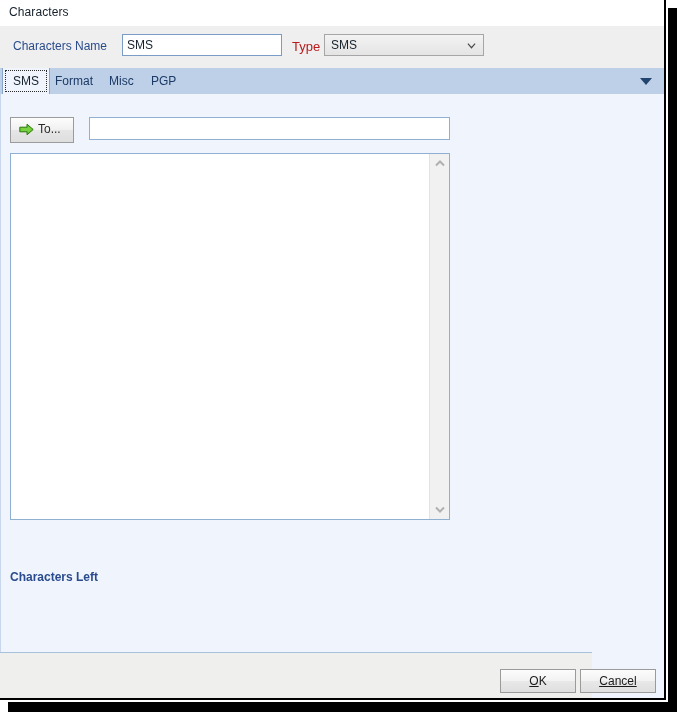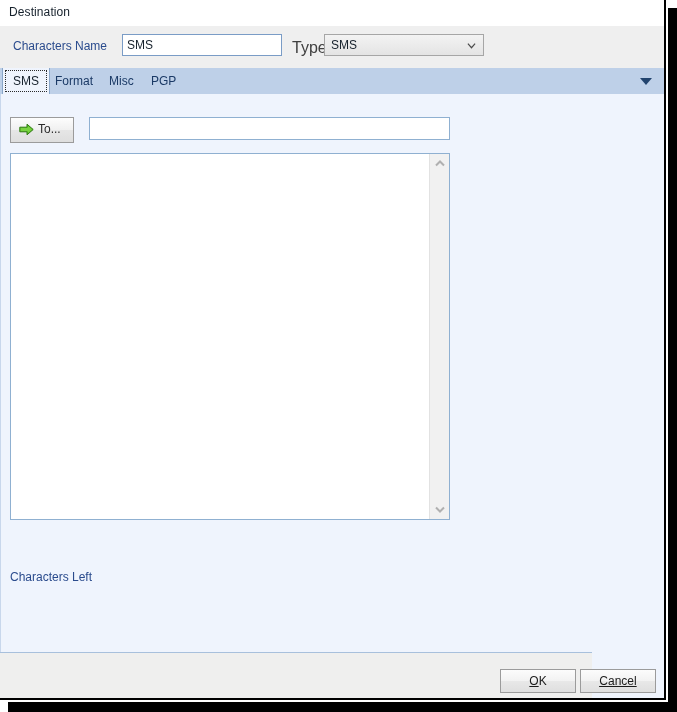--- a/index.html
+++ b/index.html
@@ -80,22 +80,22 @@
     background: #ffffff;
     font-family: "Liberation Sans", sans-serif;
     font-size: 12px;
     color: #15202b;
     padding: 0 4px;
     outline: none;
   }
   #type-label {
     position: absolute;
     left: 292px; top: 13px;
-    font-size: 16px;
-    color: #404040;
+    font-size: 13px;
+    color: #b91c1c;
   }
   #type-select-wrap {
     position: absolute;
     left: 324px; top: 8px;
     width: 160px; height: 22px;
     box-sizing: border-box;
     border: 1px solid #a6a6a6;
     background: linear-gradient(to bottom, #f3f3f3 0%, #e4e4e4 100%);
   }
   #type-select-value {
@@ -245,20 +245,21 @@
     left: 5px; bottom: 6px;
     width: 10px; height: 7px;
   }
 
   
   #characters-left-label {
     position: absolute;
     left: 9px; top: 476px;
     font-size: 12px;
     color: #2a4b8d;
+    font-weight: bold;
   }
 
   
   #footer-bar {
     position: absolute;
     left: 0; top: 652px;
     width: 592px; height: 48px;
     background: #efefee;
     border-top: 1px solid #a8c0dc;
     box-sizing: border-box;
@@ -282,21 +283,21 @@
 </style>
 </head>
 <body>
 
 <div id="drop-shadow-right"></div>
 <div id="drop-shadow-bottom"></div>
 
 <div id="window-shell">
 
   <div id="title-row">
-    <div id="page-title">Destination</div>
+    <div id="page-title">Characters</div>
   </div>
 
   <div id="name-row">
     <div id="dest-name-label">Characters Name</div>
     <input id="dest-name-input" type="text" value="SMS" style="">
 
     <div id="type-label">Type</div>
 
     <div id="type-select-wrap">
       <div id="type-select-value">SMS</div>

